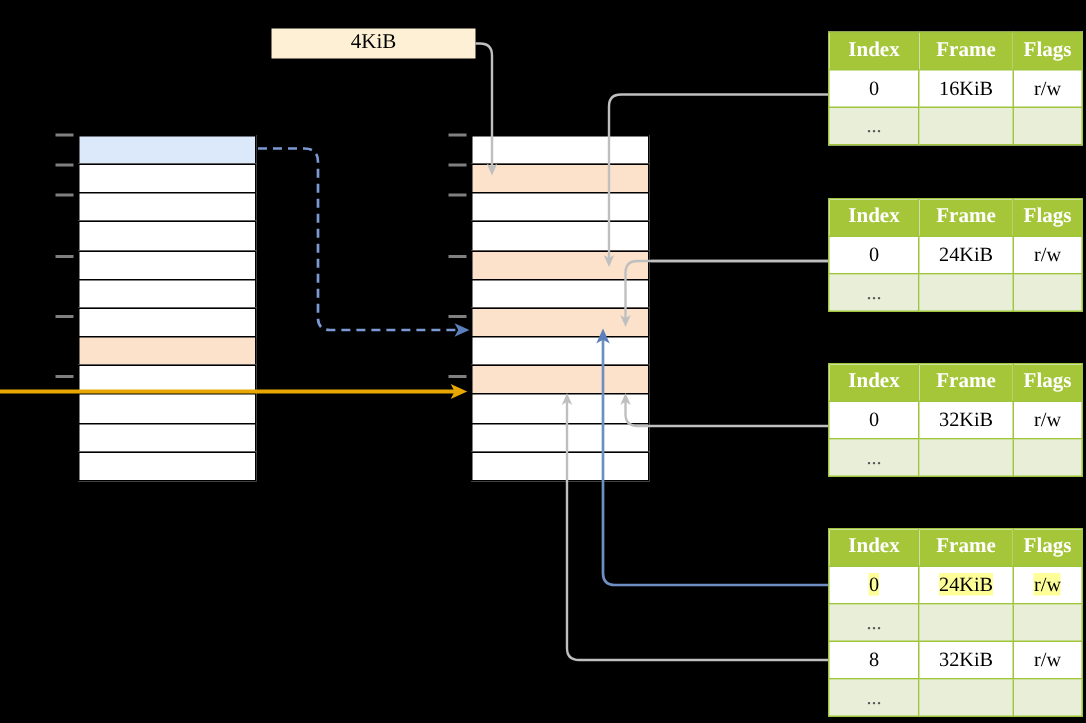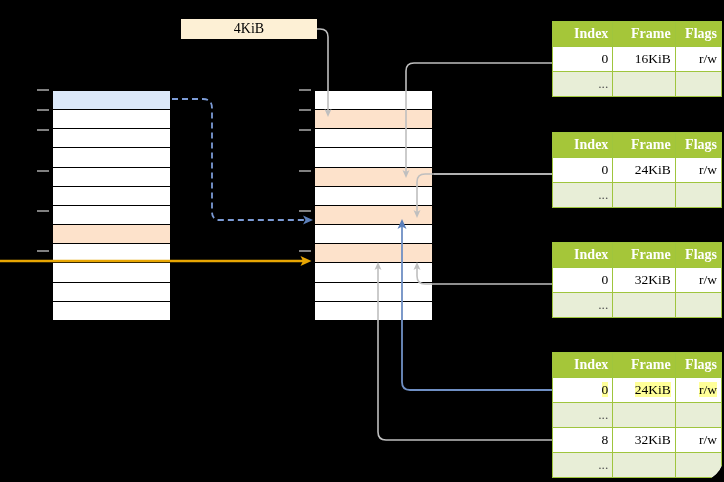--- a/index.html
+++ b/index.html
@@ -2,21 +2,20 @@
 <html><head>
 <meta charset="utf-8">
 <style>
   html,body{margin:0;padding:0;background:#000;}
   #stage{
     position:relative;
     width:724px;height:482px;
     background:#000000;
     overflow:hidden;
     font-family:"Liberation Serif", serif;
-    border-radius:27px;
   }
   
   .memcol{position:absolute;border:1px solid #000;box-sizing:border-box;}
   .memrow{
     box-sizing:border-box;
     border:1px solid #000000;
     background:#ffffff;
     width:100%;
   }
   .memrow.blue{background:#dce9fa;}
@@ -36,21 +35,21 @@
     background:#ffffff;
     font-size:13.5px;
     color:#000000;
   }
   .gtable td,.gtable th{
     border:1px solid #9fc53d;
     padding:1px 4px;
     height:24px;
     box-sizing:border-box;
     vertical-align:middle;
-    text-align:right;
+    text-align:center;
     line-height:22px;
     overflow:hidden;
     white-space:nowrap;
   }
   .gtable th{
     background:#a5c639;
     color:#ffffff;
     font-weight:bold;
     font-size:14px;
   }

